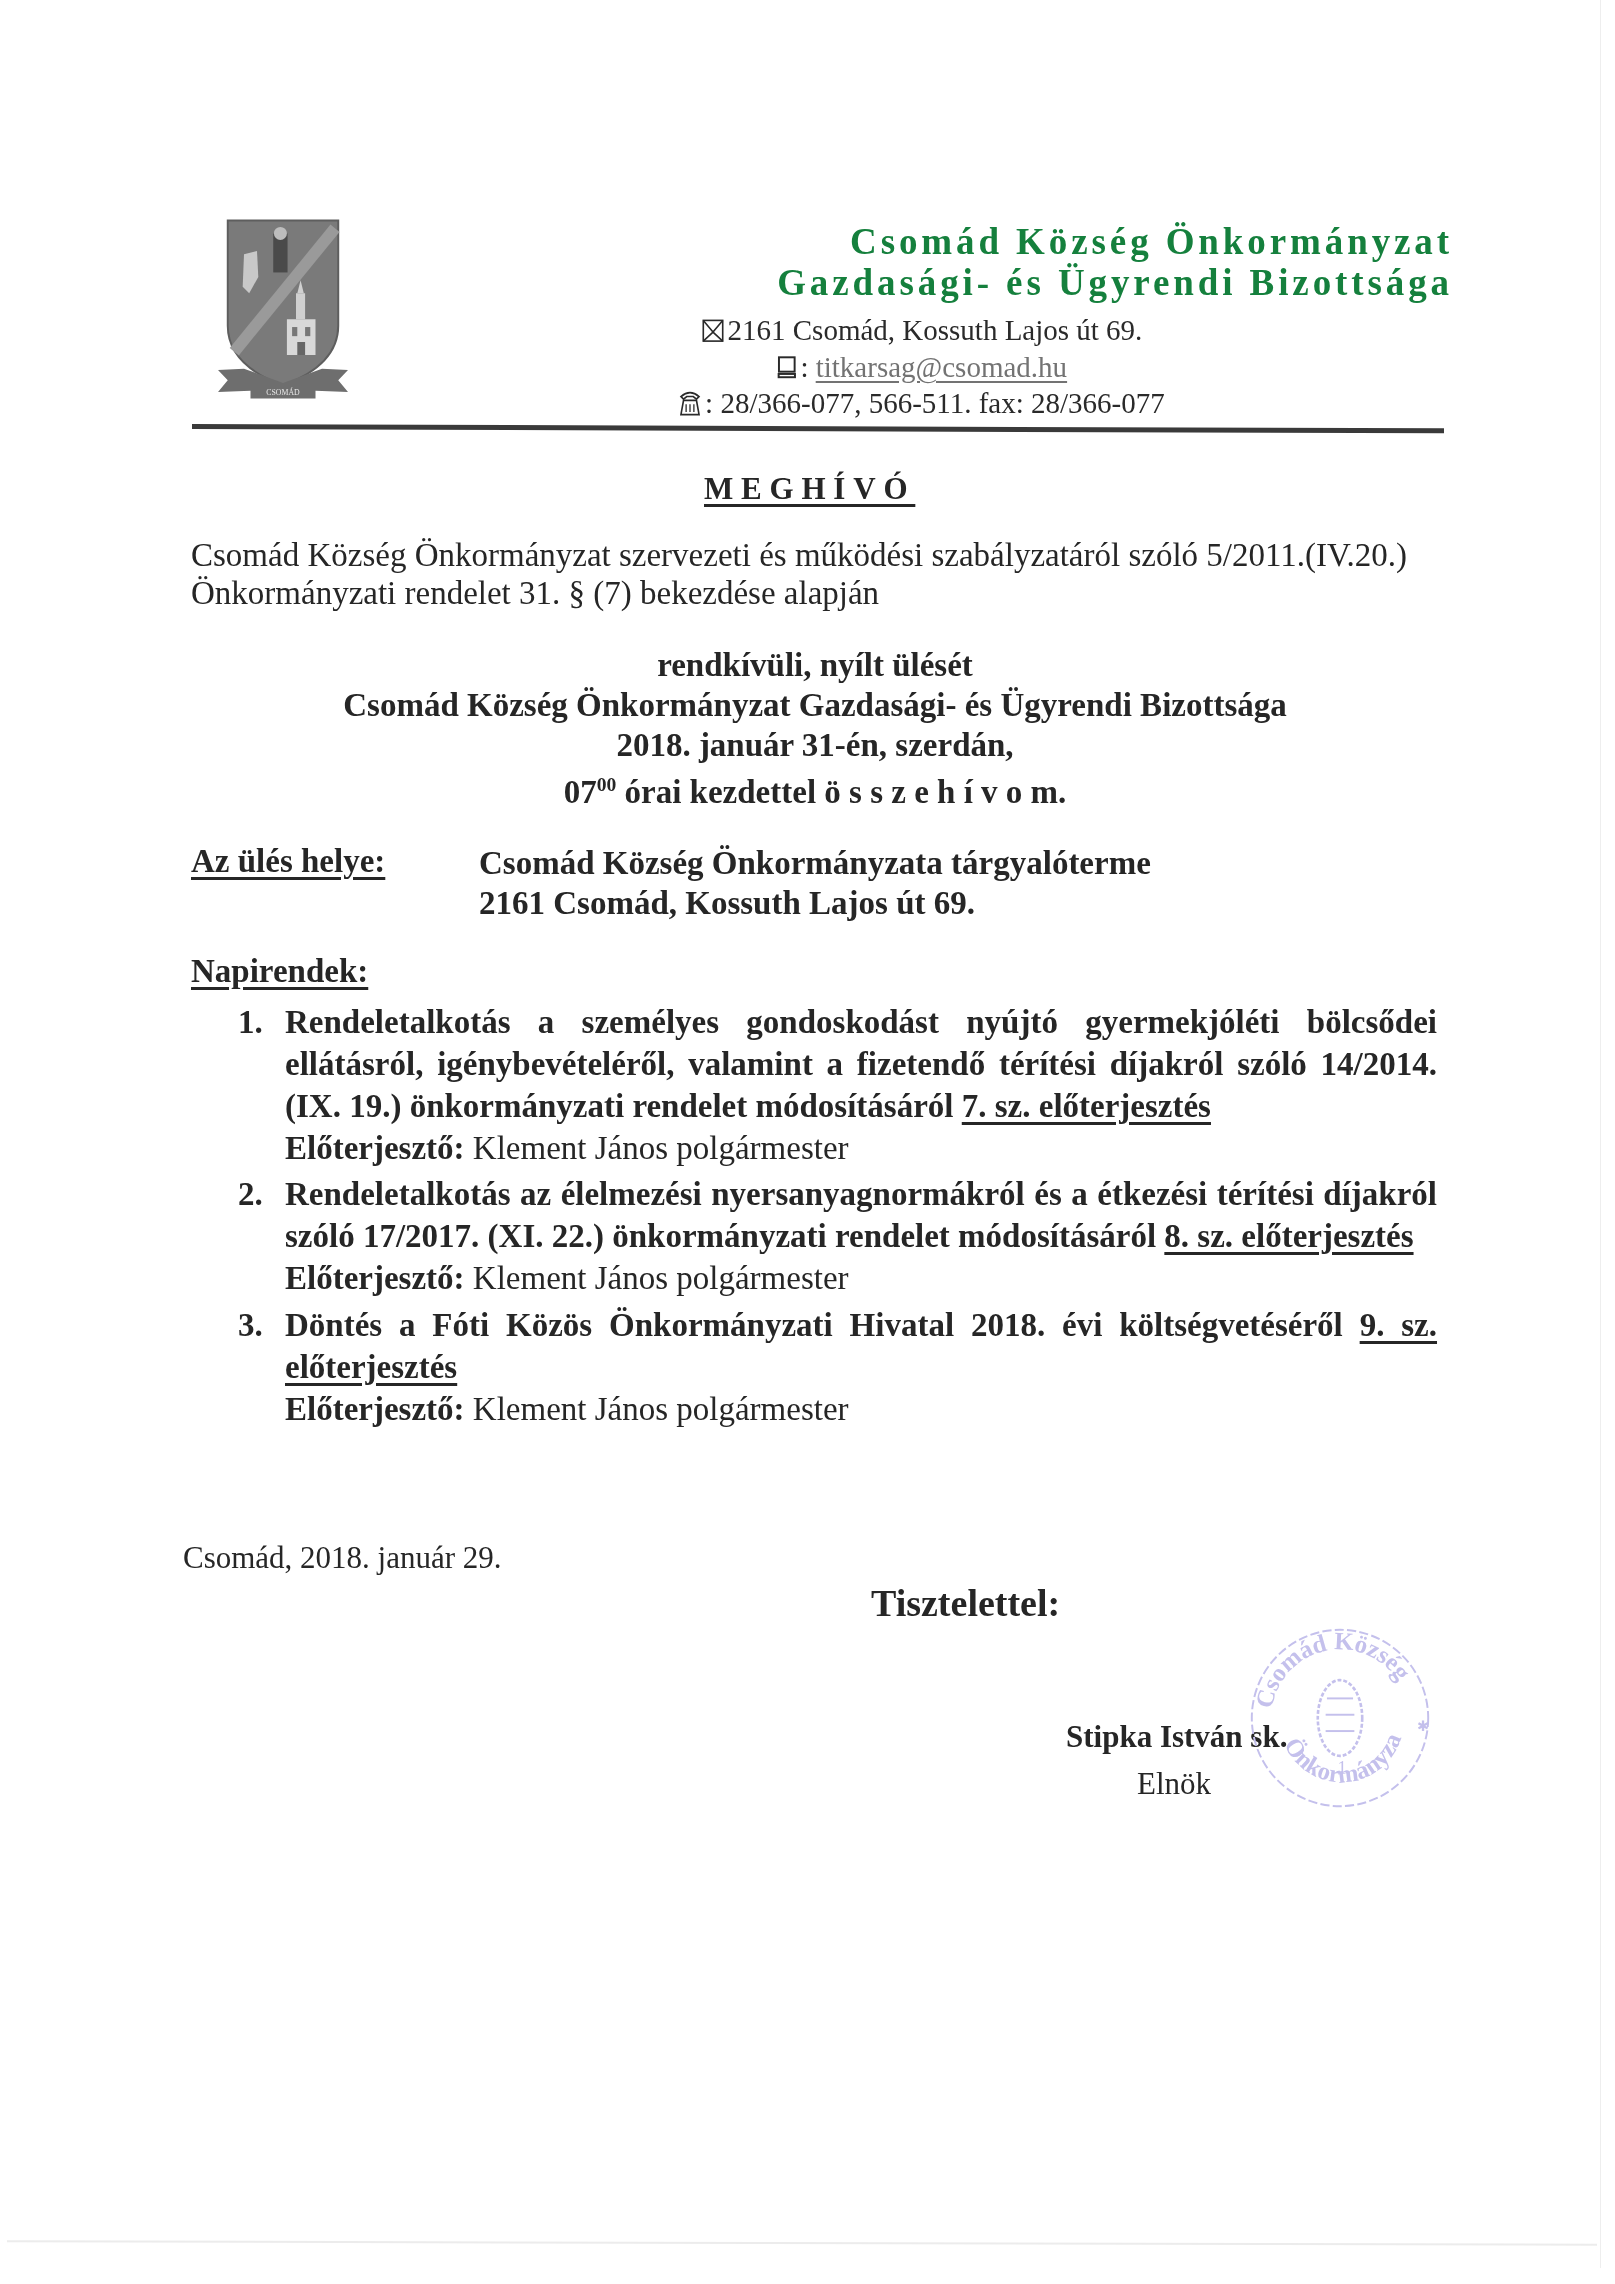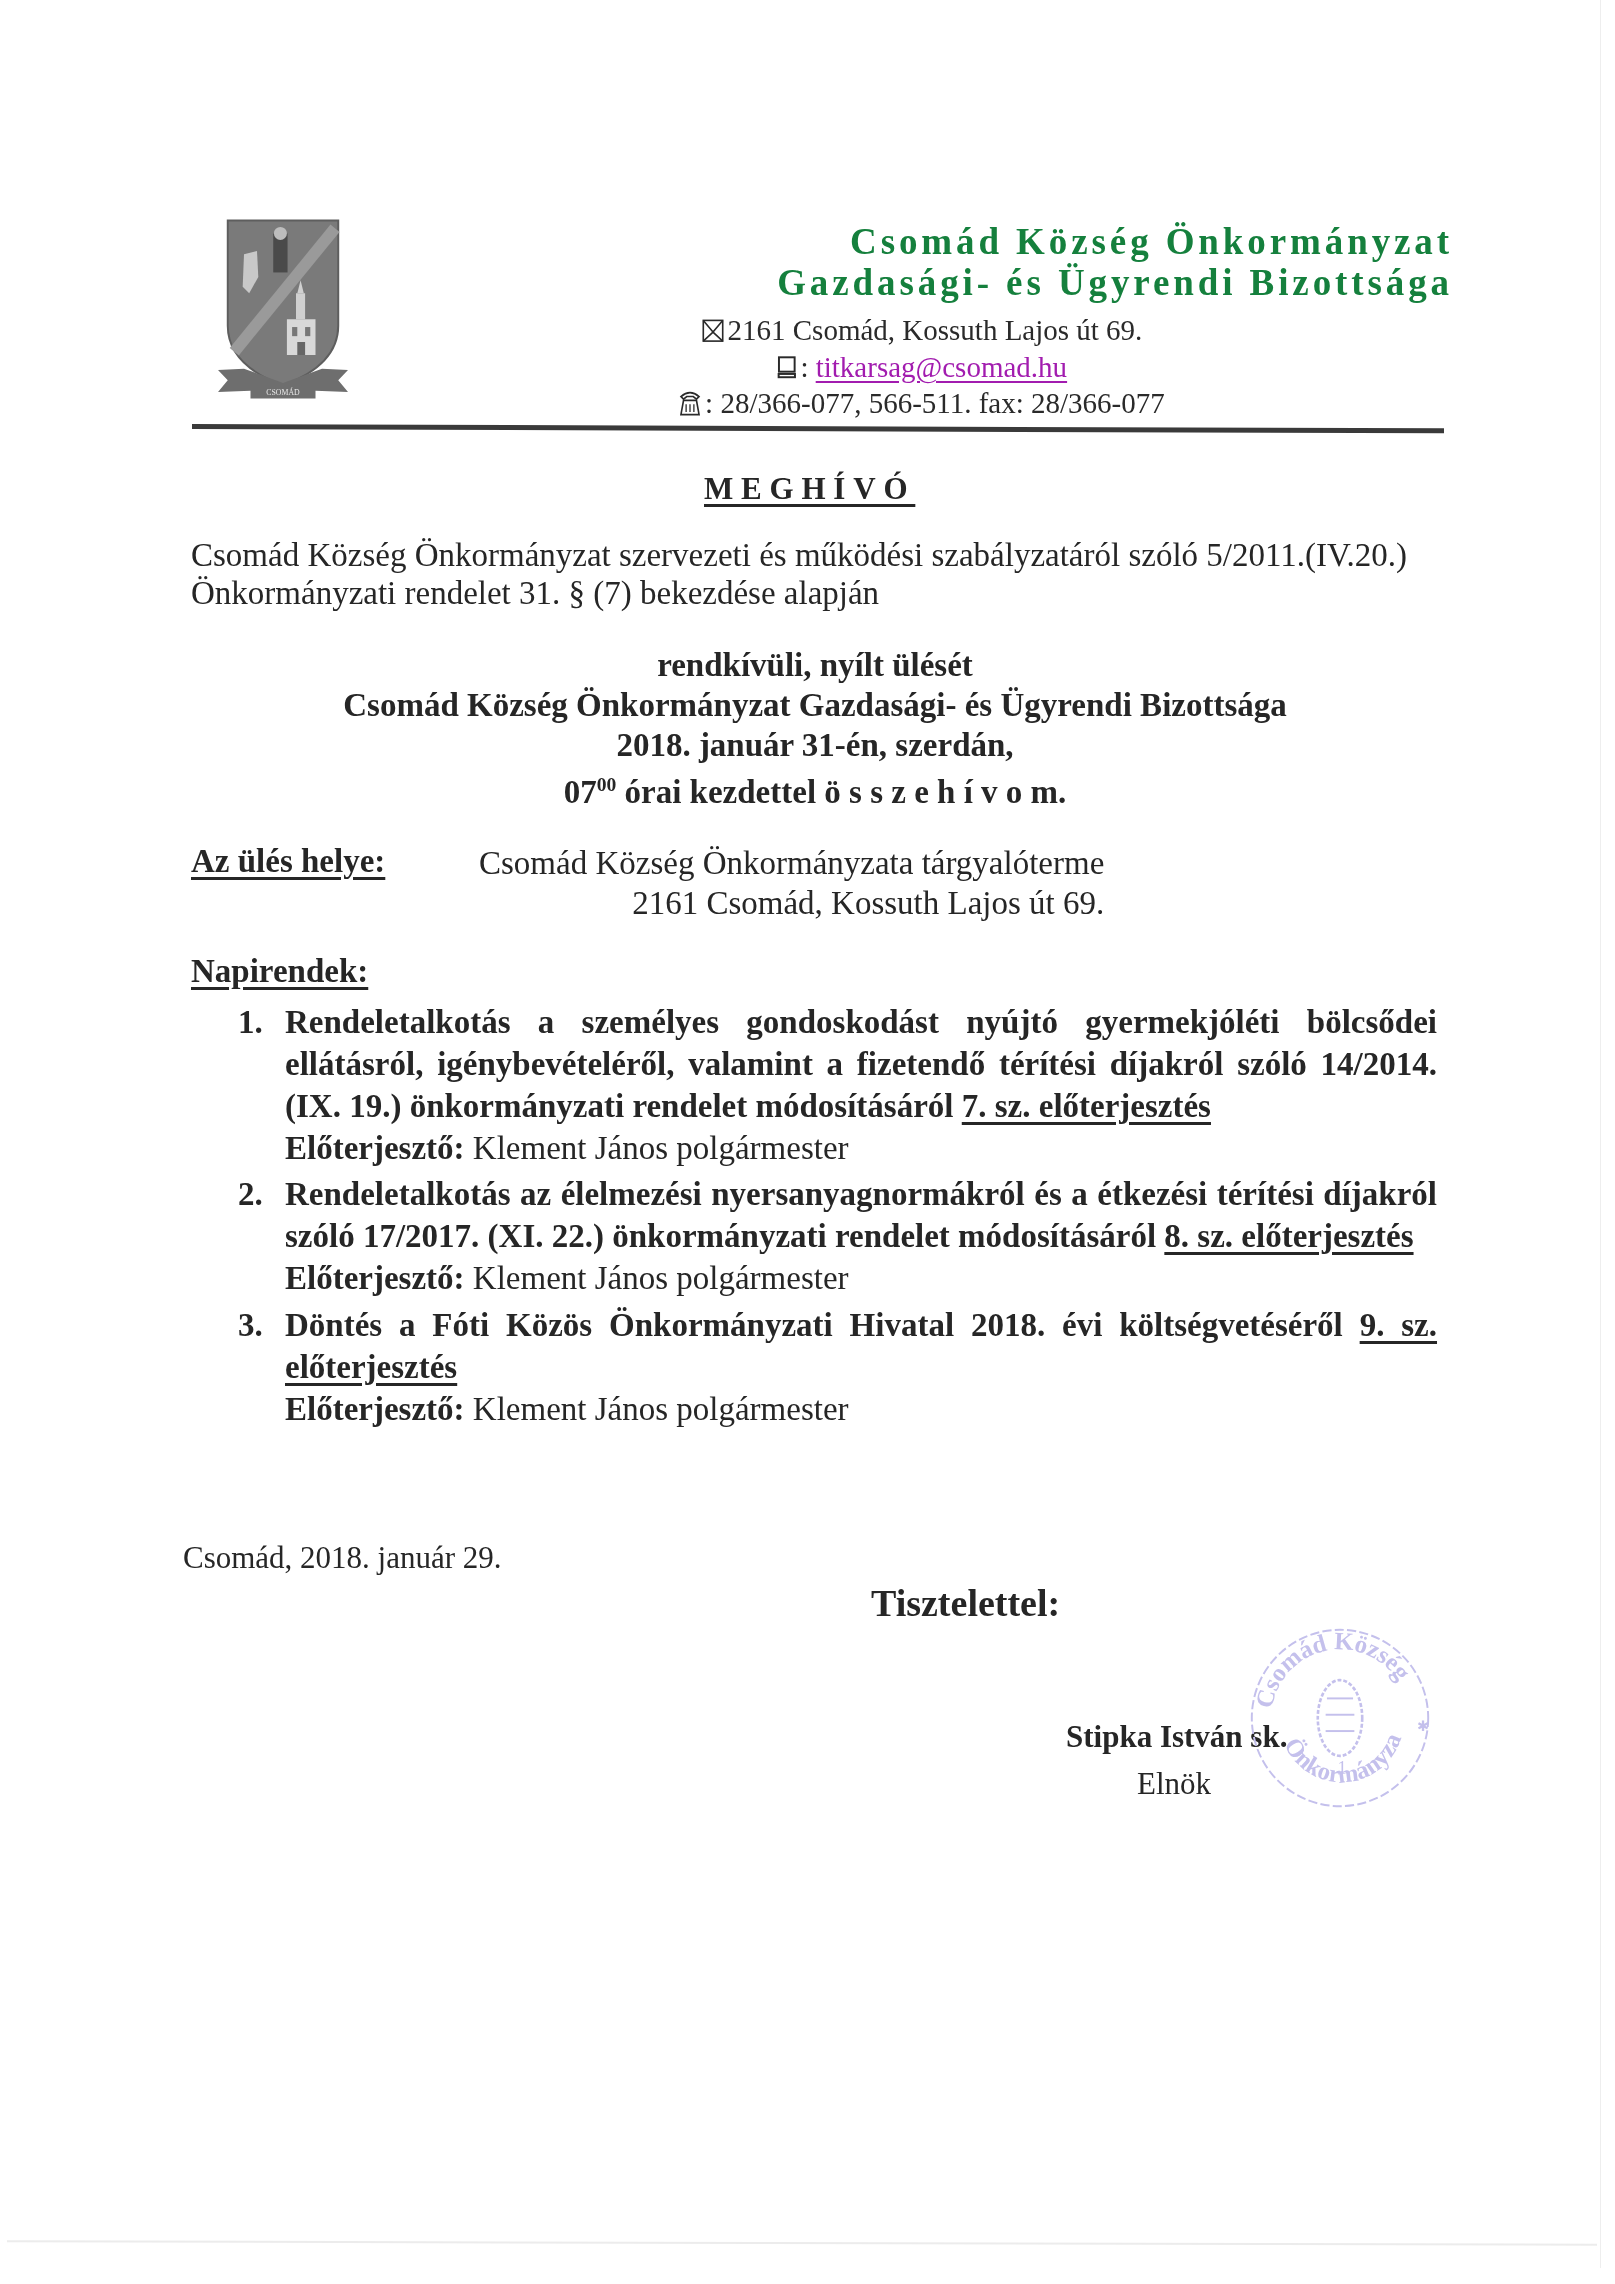--- a/index.html
+++ b/index.html
@@ -30,21 +30,21 @@
              text-decoration: underline; text-underline-offset: 5.2px; text-decoration-thickness: 2.6px; }
 
   
   .body-text { font-size: 33px; line-height: 38px; }
   .intro { left: 191px; top: 536px; width: 1252px; }
 
   .center-block { left: 261px; top: 645px; width: 1108px; text-align: center; font-weight: bold; font-size: 33px; line-height: 40px; }
   sup.time { font-size: 19.6px; vertical-align: 11.7px; }
 
   .loc-label { left: 191px; top: 843px; font-weight: bold; font-size: 33px; text-decoration: underline; text-underline-offset: 5.2px; text-decoration-thickness: 2.6px; }
-  .loc-value { left: 479px; top: 843px; font-weight: normal; font-size: 33px; line-height: 40px; text-align: right; }
+  .loc-value { left: 479px; top: 843px; font-weight: bold; font-size: 33px; line-height: 40px; }
 
   .agenda-head { left: 191px; top: 953px; font-weight: bold; font-size: 33px; text-decoration: underline; text-underline-offset: 5.2px; text-decoration-thickness: 2.6px; }
   .agenda-item { left: 238px; width: 1199px; font-size: 33px; line-height: 42px; }
   .agenda-item .num { position: absolute; left: 0; top: 0; font-weight: bold; }
   .agenda-item .txt { margin-left: 47px; text-align: justify; text-align-last: left; }
   .agenda-item .subj { font-weight: bold; }
   .agenda-item .ref { font-weight: bold; text-decoration: underline; text-underline-offset: 5.2px; text-decoration-thickness: 2.6px; }
   .agenda-item .pres-label { font-weight: bold; }
   .item1 { top: 1001px; }
   .item2 { top: 1173px; }
@@ -95,21 +95,21 @@
 </div>
 
 <div class="abs lh-line mail">
   <span class="icon">
     <svg width="19.6" height="23.5" viewBox="0 0 30 36">
         <rect x="3" y="2" width="24" height="22" fill="none" stroke="#2a2a2a" stroke-width="3"></rect>
         <rect x="1" y="26" width="28" height="8" fill="#2a2a2a"></rect>
         <rect x="4" y="29" width="22" height="2" fill="#ffffff"></rect>
       </svg>
   </span><span>:</span>
-  <a class="lh-email" style="color:#a21caf;text-decoration:underline;">titkarsag@csomad.hu</a>
+  <a class="lh-email" style="color:#737373;text-decoration:underline;">titkarsag@csomad.hu</a>
 </div>
 
 <div class="abs lh-line tel">
   <span class="icon">
     <svg width="22" height="26" viewBox="0 0 34 40">
         <path d="M3 10 Q17 -2 31 10 L27 14 L22 10 L12 10 L7 14 Z" fill="none" stroke="#2a2a2a" stroke-width="2.5"></path>
         <path d="M7 16 L27 16 L31 38 L3 38 Z" fill="none" stroke="#2a2a2a" stroke-width="2.5"></path>
         <line x1="11" y1="22" x2="11" y2="34" stroke="#2a2a2a" stroke-width="2"></line>
         <line x1="17" y1="22" x2="17" y2="34" stroke="#2a2a2a" stroke-width="2"></line>
         <line x1="23" y1="22" x2="23" y2="34" stroke="#2a2a2a" stroke-width="2"></line>

